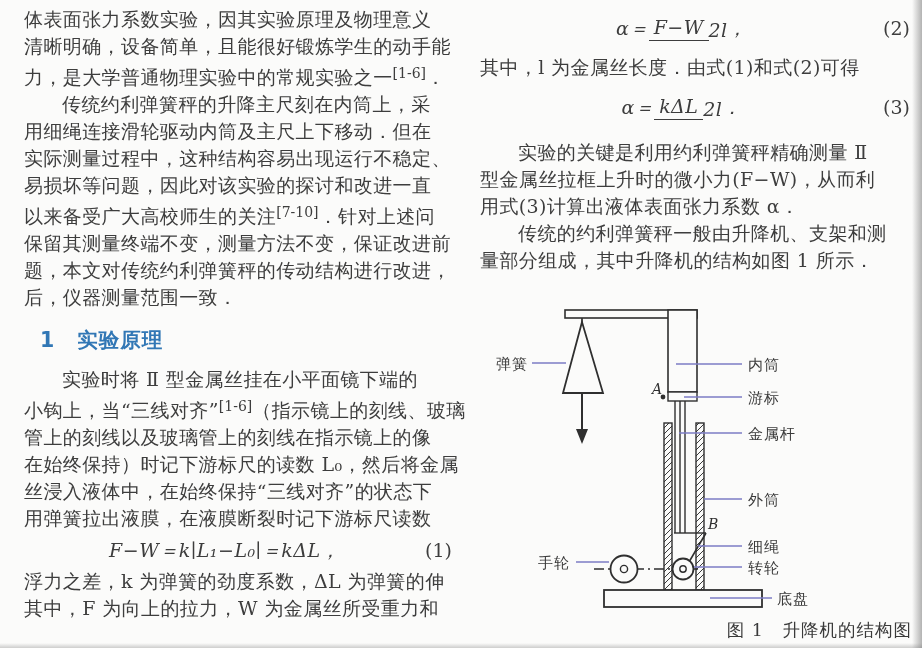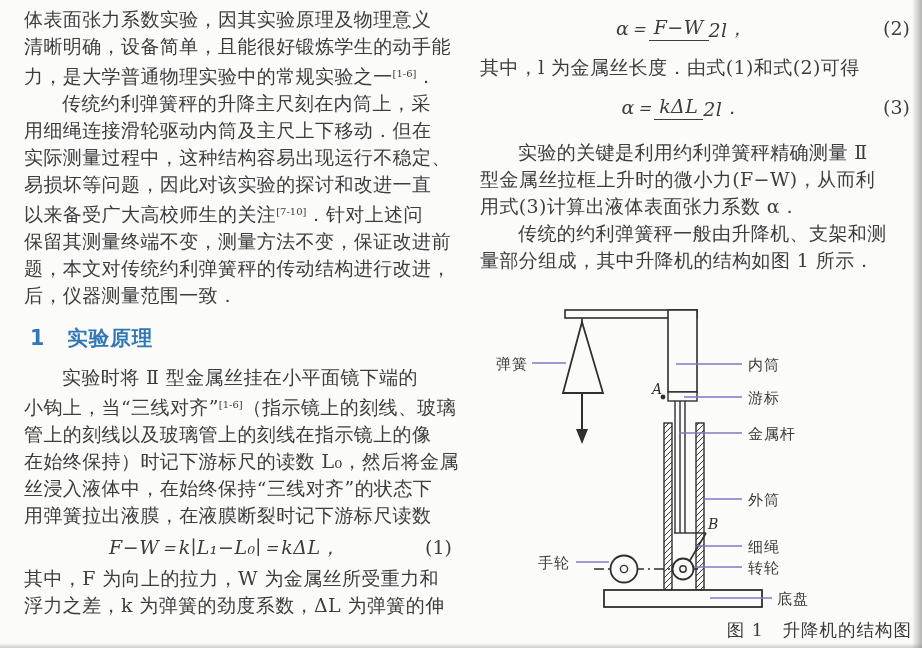--- a/index.html
+++ b/index.html
@@ -11,22 +11,22 @@
   }
   .edge-right{position:absolute;top:0;right:0;width:10px;height:648px;
     background:linear-gradient(to right,rgba(120,120,120,0),rgba(90,90,90,.45));pointer-events:none;}
   .edge-bottom{position:absolute;left:0;bottom:0;width:922px;height:5px;
     background:linear-gradient(to bottom,rgba(120,120,120,0),rgba(120,120,120,.35));pointer-events:none;}
   .col{position:absolute;font-size:19px;line-height:27px;letter-spacing:.4px;}
   .col-left{left:24px;top:6px;width:428px;}
   .col-right{left:480px;top:2px;width:430px;}
   .ln{white-space:nowrap;}
   .ind{padding-left:38px;}
-  sup.ref{font-size:10px;letter-spacing:0;vertical-align:6px;}
-  .heading{color:#3177b5;font-weight:bold;font-size:20.5px;margin:16px 0 12px 6px;
+  sup.ref{font-size:14px;letter-spacing:0;vertical-align:6px;}
+  .heading{color:#3177b5;font-weight:bold;font-size:20.5px;margin:16px 0 12px 16px;
     font-family:"DejaVu Sans","Liberation Sans",sans-serif;letter-spacing:1px;}
   .heading .hnum{margin-right:22px;}
   .eq-row{display:flex;align-items:center;width:100%;}
   .eq1-row{height:36px;}
   .eq-body{margin:0 auto;font-style:italic;letter-spacing:.5px;}
   .eq-num{font-style:normal;letter-spacing:0;}
   .frac-row{height:52px;}
   .frac{display:inline-flex;flex-direction:row;text-align:center;vertical-align:middle;
     font-style:italic;line-height:22px;}
   .frac .ftop{border-bottom:1.5px solid #3d3d3d;padding:0 5px 1px 5px;}
@@ -63,22 +63,22 @@
   <div class="ln">管上的刻线以及玻璃管上的刻线在指示镜上的像</div>
   <div class="ln">在始终保持）时记下游标尺的读数 L₀，然后将金属</div>
   <div class="ln">丝浸入液体中，在始终保持“三线对齐”的状态下</div>
   <div class="ln">用弹簧拉出液膜，在液膜断裂时记下游标尺读数</div>
 
   <div class="eq-row eq1-row">
     <span class="eq-body">F−W＝k∣L₁−L₀∣＝kΔL，</span>
     <span class="eq-num">(1)</span>
   </div>
 
+  <div class="ln">浮力之差，k 为弹簧的劲度系数，ΔL 为弹簧的伸</div>
   <div class="ln">其中，F 为向上的拉力，W 为金属丝所受重力和</div>
-  <div class="ln">浮力之差，k 为弹簧的劲度系数，ΔL 为弹簧的伸</div>
 </div>
 
 <div class="col col-right">
   <div class="eq-row frac-row">
     <span class="eq-mid">
       <span>α＝</span>
         <span class="frac">
           <span class="ftop">F−W</span>
           <span class="fbot">2l</span>
         </span>

